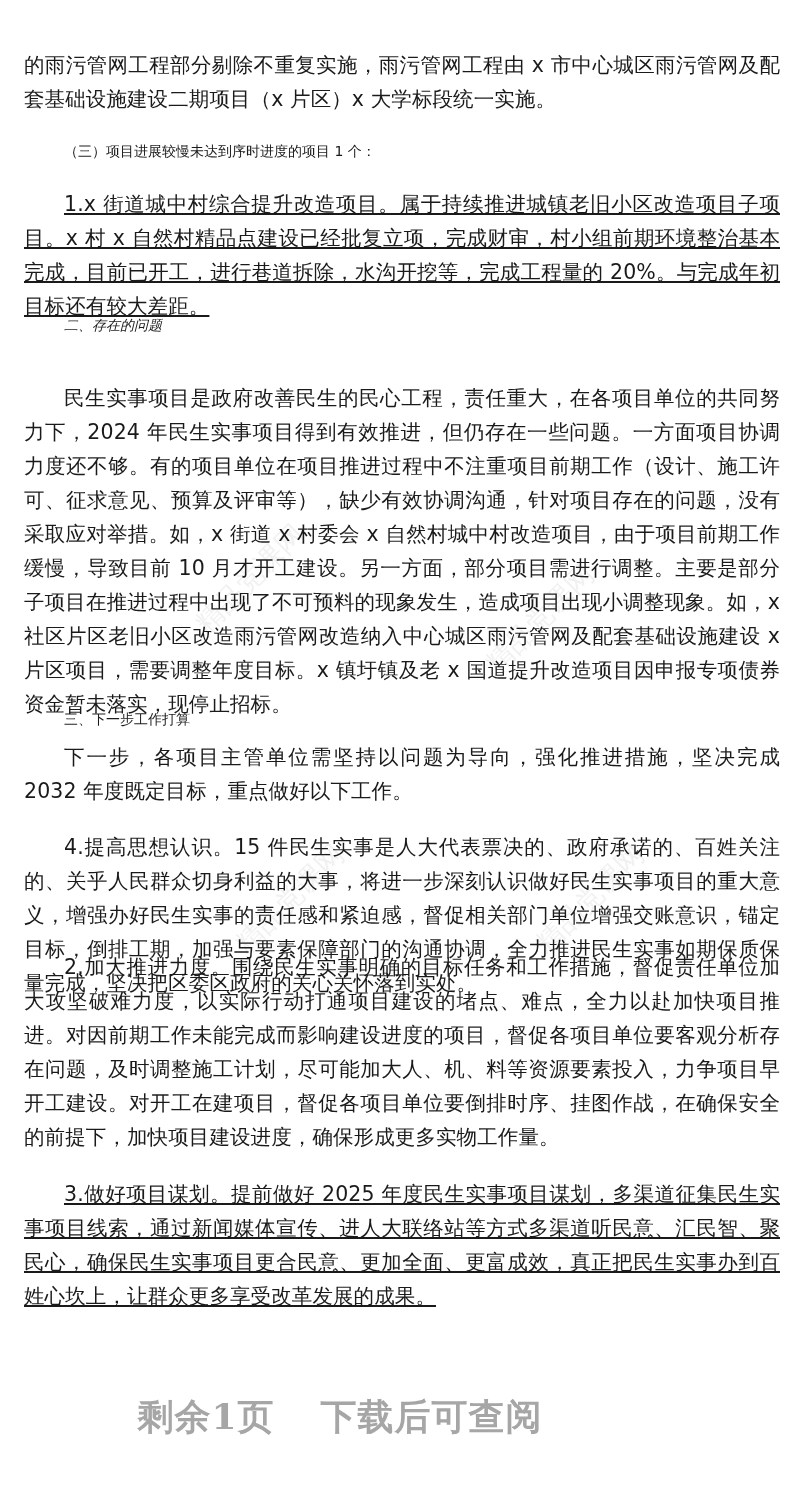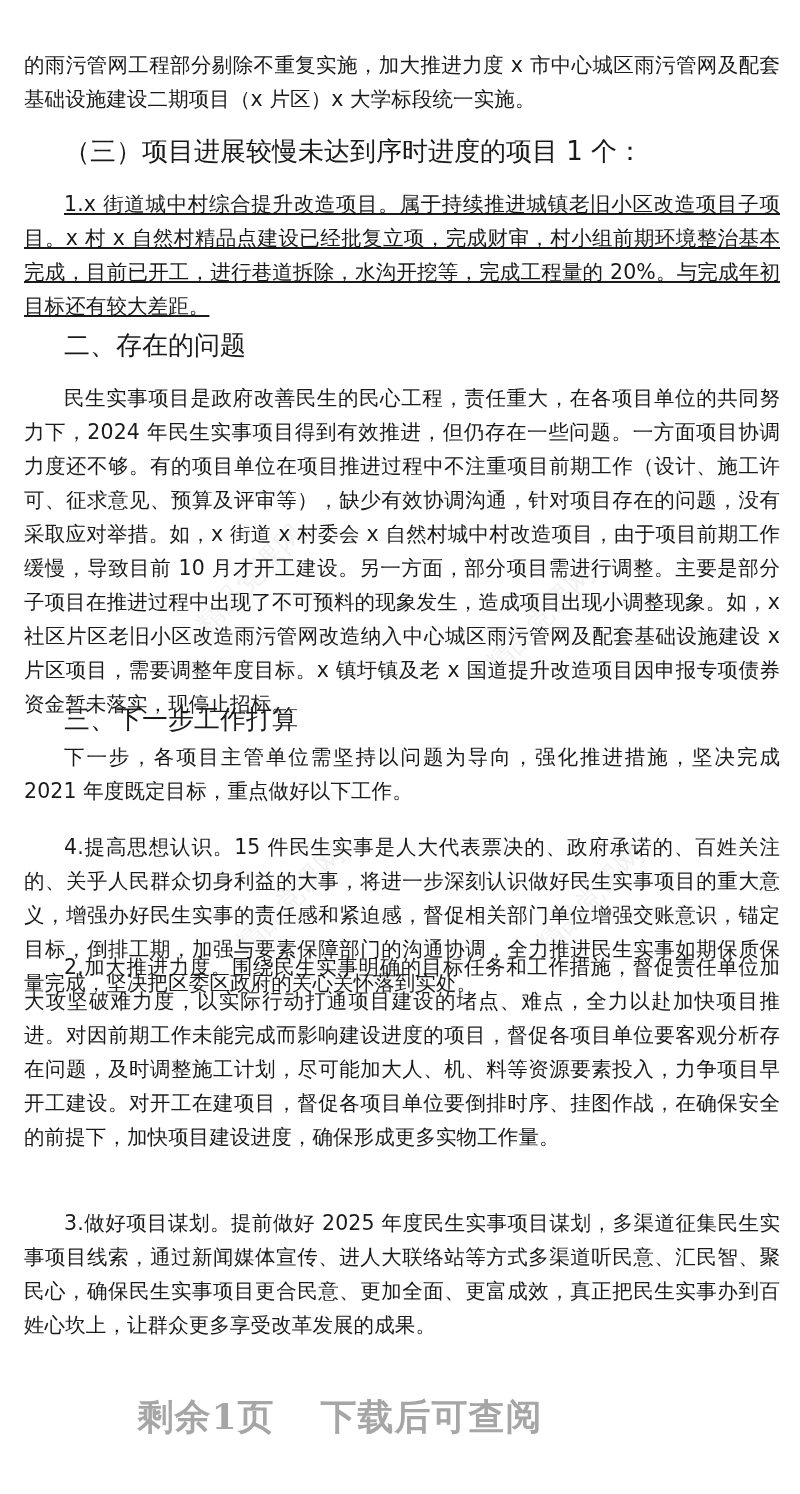--- a/index.html
+++ b/index.html
@@ -23,21 +23,21 @@
     }
     .para {
       font-size: 20.5px;
       line-height: 34px;
       margin: 0;
       text-align: justify;
       letter-spacing: 0.1px;
     }
     .indent { text-indent: 40px; }
     .heading {
-      font-size: 26px;
+      font-size: 14px;
       line-height: 34px;
       margin: 0;
       padding-left: 40px;
     }
     .watermark {
       position: absolute;
       font-size: 28px;
       color: rgba(180,180,180,0.18);
       transform: rotate(-45deg);
       white-space: nowrap;
@@ -60,36 +60,36 @@
   </style>
 </head>
 <body>
 
 <div class="watermark" style="left:180px; top:560px;">精品党课网</div>
 <div class="watermark" style="left:470px; top:600px;">精品党课网</div>
 <div class="watermark" style="left:220px; top:880px;">精品党课网</div>
 <div class="watermark" style="left:520px; top:880px;">精品党课网</div>
 
 <div class="page">
-  <p class="para" style="position:absolute; top:48px; width:756px;">的雨污管网工程部分剔除不重复实施，加大推进力度 x 市中心城区雨污管网及配套基础设施建设二期项目（x 片区）x 大学标段统一实施。</p>
+  <p class="para" style="position:absolute; top:48px; width:756px;">的雨污管网工程部分剔除不重复实施，雨污管网工程由 x 市中心城区雨污管网及配套基础设施建设二期项目（x 片区）x 大学标段统一实施。</p>
 
   <p class="heading" style="position:absolute; top:134px; width:716px;">（三）项目进展较慢未达到序时进度的项目 1 个：</p>
 
   <p class="para indent" style="position:absolute; top:187px; width:756px;text-decoration:underline;">1.x 街道城中村综合提升改造项目。属于持续推进城镇老旧小区改造项目子项目。x 村 x 自然村精品点建设已经批复立项，完成财审，村小组前期环境整治基本完成，目前已开工，进行巷道拆除，水沟开挖等，完成工程量的 20%。与完成年初目标还有较大差距。</p>
 
-  <p class="heading" style="position:absolute; top:328px; width:716px;">二、存在的问题</p>
+  <p class="heading" style="position:absolute; top:308px; width:716px;font-style:italic;">二、存在的问题</p>
 
   <p class="para indent" style="position:absolute; top:381px; width:756px;">民生实事项目是政府改善民生的民心工程，责任重大，在各项目单位的共同努力下，2024 年民生实事项目得到有效推进，但仍存在一些问题。一方面项目协调力度还不够。有的项目单位在项目推进过程中不注重项目前期工作（设计、施工许可、征求意见、预算及评审等），缺少有效协调沟通，针对项目存在的问题，没有采取应对举措。如，x 街道 x 村委会 x 自然村城中村改造项目，由于项目前期工作缓慢，导致目前 10 月才开工建设。另一方面，部分项目需进行调整。主要是部分子项目在推进过程中出现了不可预料的现象发生，造成项目出现小调整现象。如，x 社区片区老旧小区改造雨污管网改造纳入中心城区雨污管网及配套基础设施建设 x 片区项目，需要调整年度目标。x 镇圩镇及老 x 国道提升改造项目因申报专项债券资金暂未落实，现停止招标。</p>
 
   <p class="heading" style="position:absolute; top:686px; width:716px;margin-top:16px;">三、下一步工作打算</p>
 
-  <p class="para indent" style="position:absolute; top:740px; width:756px;">下一步，各项目主管单位需坚持以问题为导向，强化推进措施，坚决完成 2021 年度既定目标，重点做好以下工作。</p>
+  <p class="para indent" style="position:absolute; top:740px; width:756px;">下一步，各项目主管单位需坚持以问题为导向，强化推进措施，坚决完成 2032 年度既定目标，重点做好以下工作。</p>
 
   <p class="para indent" style="position:absolute; top:830px; width:756px;">4.提高思想认识。15 件民生实事是人大代表票决的、政府承诺的、百姓关注的、关乎人民群众切身利益的大事，将进一步深刻认识做好民生实事项目的重大意义，增强办好民生实事的责任感和紧迫感，督促相关部门单位增强交账意识，锚定目标，倒排工期，加强与要素保障部门的沟通协调，全力推进民生实事如期保质保量完成，坚决把区委区政府的关心关怀落到实处。</p>
 
   <p class="para indent" style="position:absolute; top:950px; width:756px;">2.加大推进力度。围绕民生实事明确的目标任务和工作措施，督促责任单位加大攻坚破难力度，以实际行动打通项目建设的堵点、难点，全力以赴加快项目推进。对因前期工作未能完成而影响建设进度的项目，督促各项目单位要客观分析存在问题，及时调整施工计划，尽可能加大人、机、料等资源要素投入，力争项目早开工建设。对开工在建项目，督促各项目单位要倒排时序、挂图作战，在确保安全的前提下，加快项目建设进度，确保形成更多实物工作量。</p>
 
-  <p class="para indent" style="position:absolute; top:1206px; width:756px;">3.做好项目谋划。提前做好 2025 年度民生实事项目谋划，多渠道征集民生实事项目线索，通过新闻媒体宣传、进人大联络站等方式多渠道听民意、汇民智、聚民心，确保民生实事项目更合民意、更加全面、更富成效，真正把民生实事办到百姓心坎上，让群众更多享受改革发展的成果。</p>
+  <p class="para indent" style="position:absolute; top:1177px; width:756px;text-decoration:underline;">3.做好项目谋划。提前做好 2025 年度民生实事项目谋划，多渠道征集民生实事项目线索，通过新闻媒体宣传、进人大联络站等方式多渠道听民意、汇民智、聚民心，确保民生实事项目更合民意、更加全面、更富成效，真正把民生实事办到百姓心坎上，让群众更多享受改革发展的成果。</p>
 </div>
 
 <div class="more-banner">
   <span>剩余1页</span><span class="gap"></span><span>下载后可查阅</span>
 </div>
 
 </body></html>

